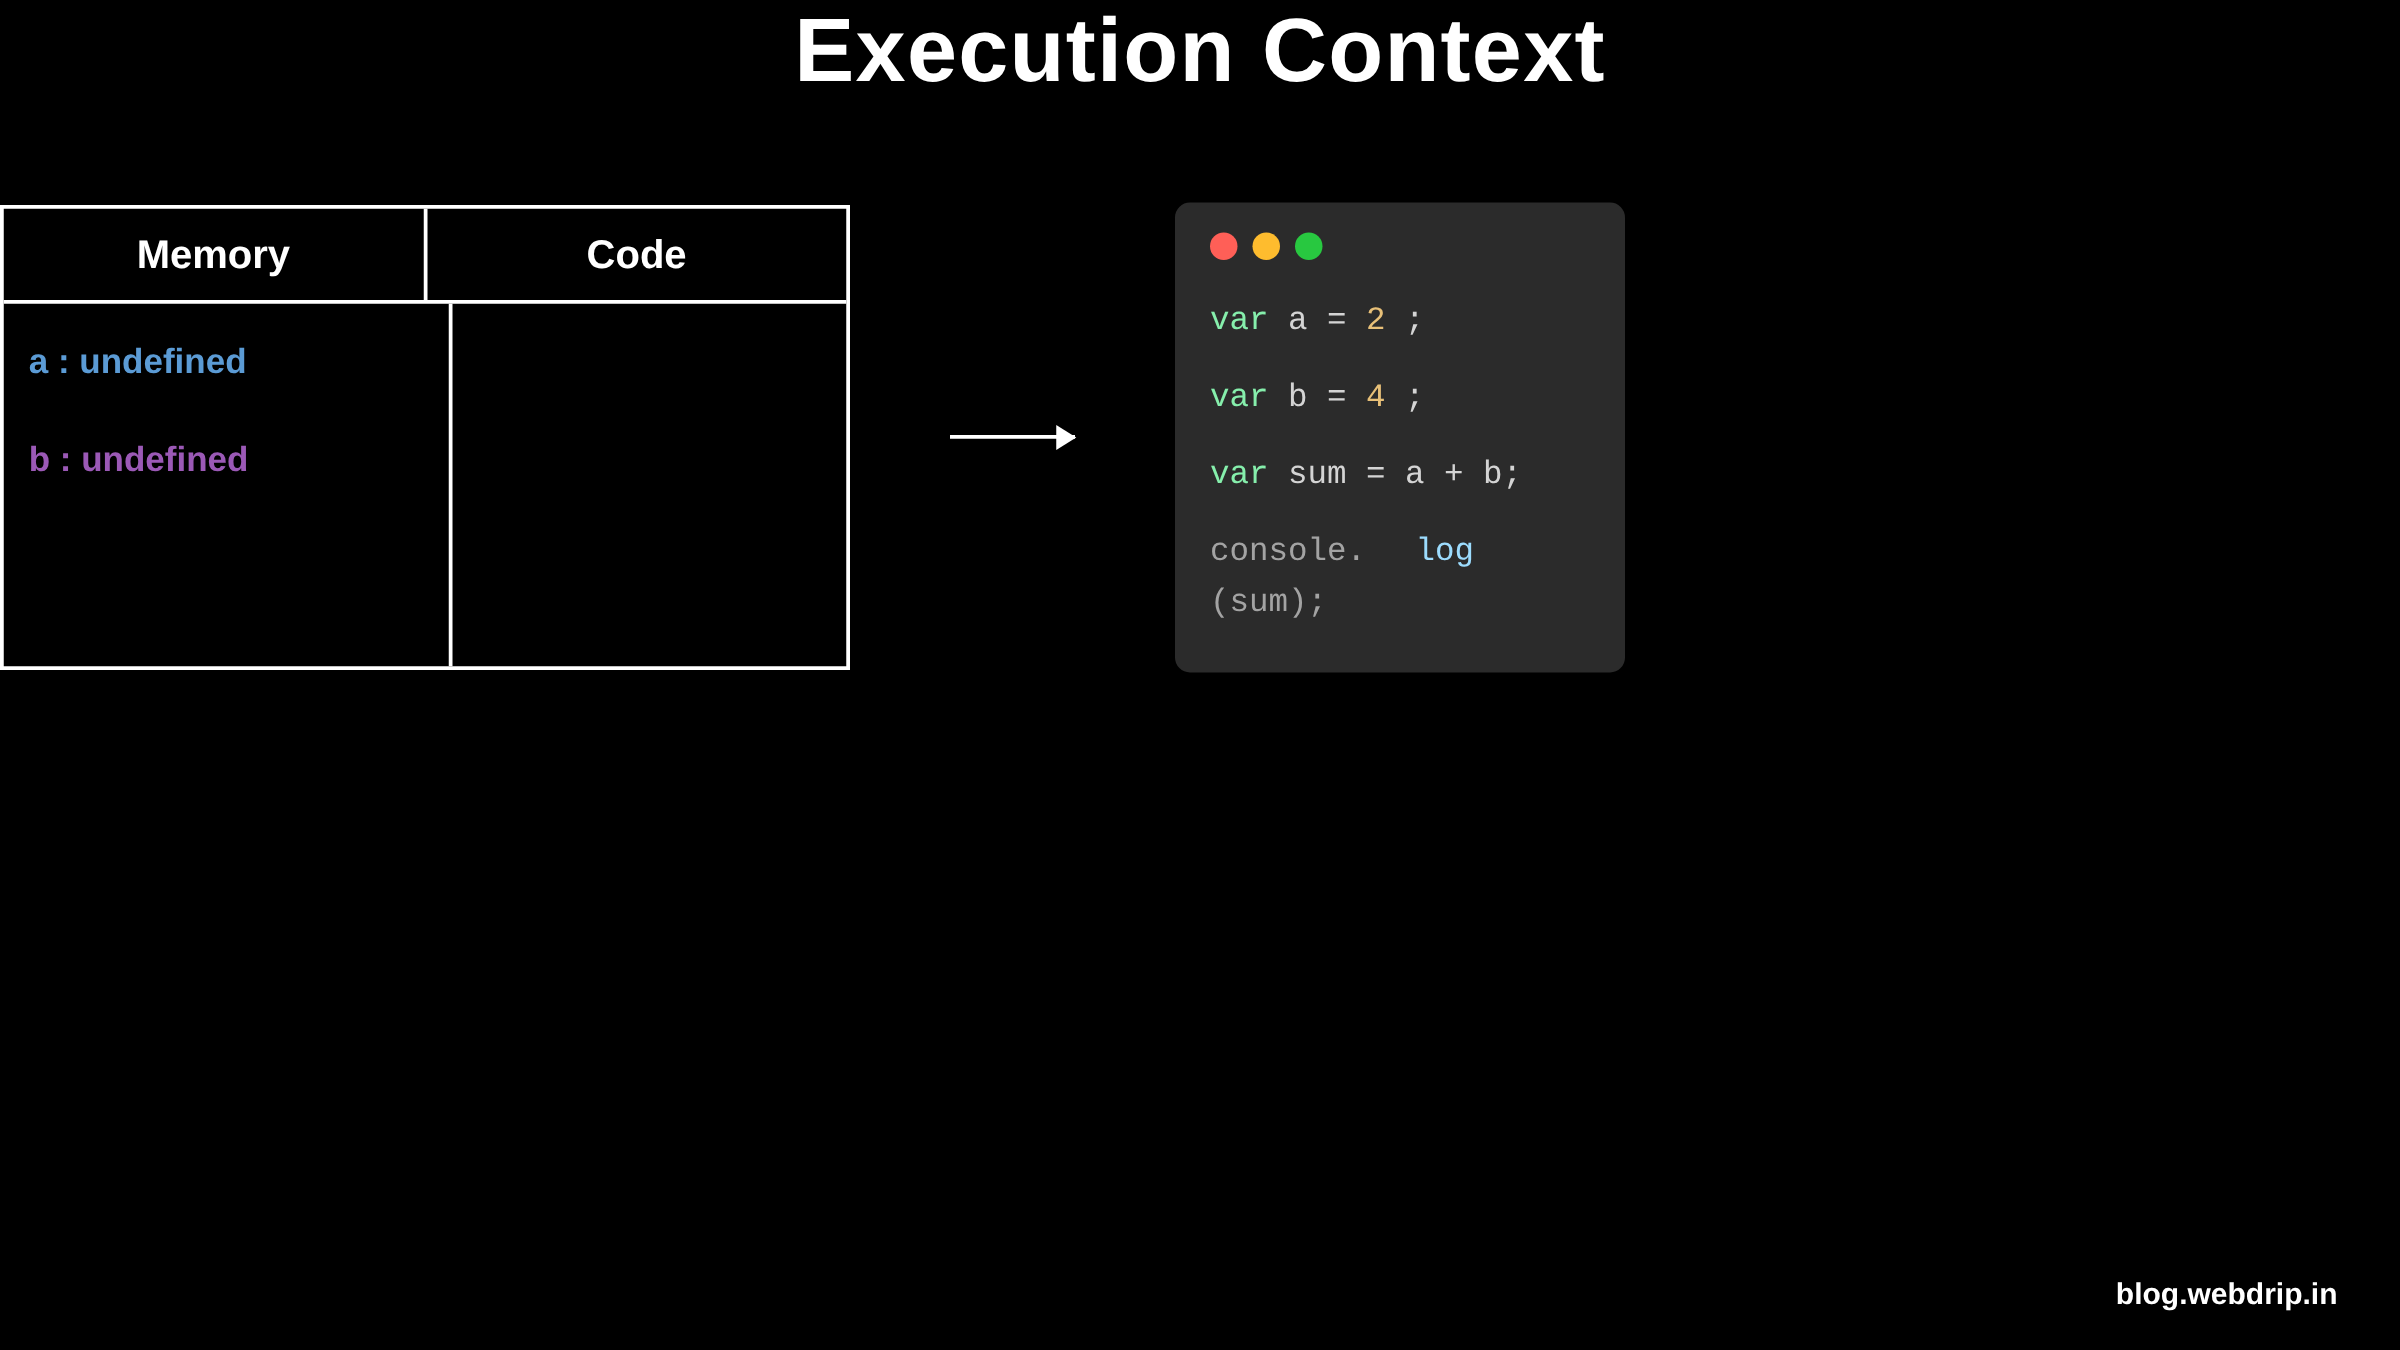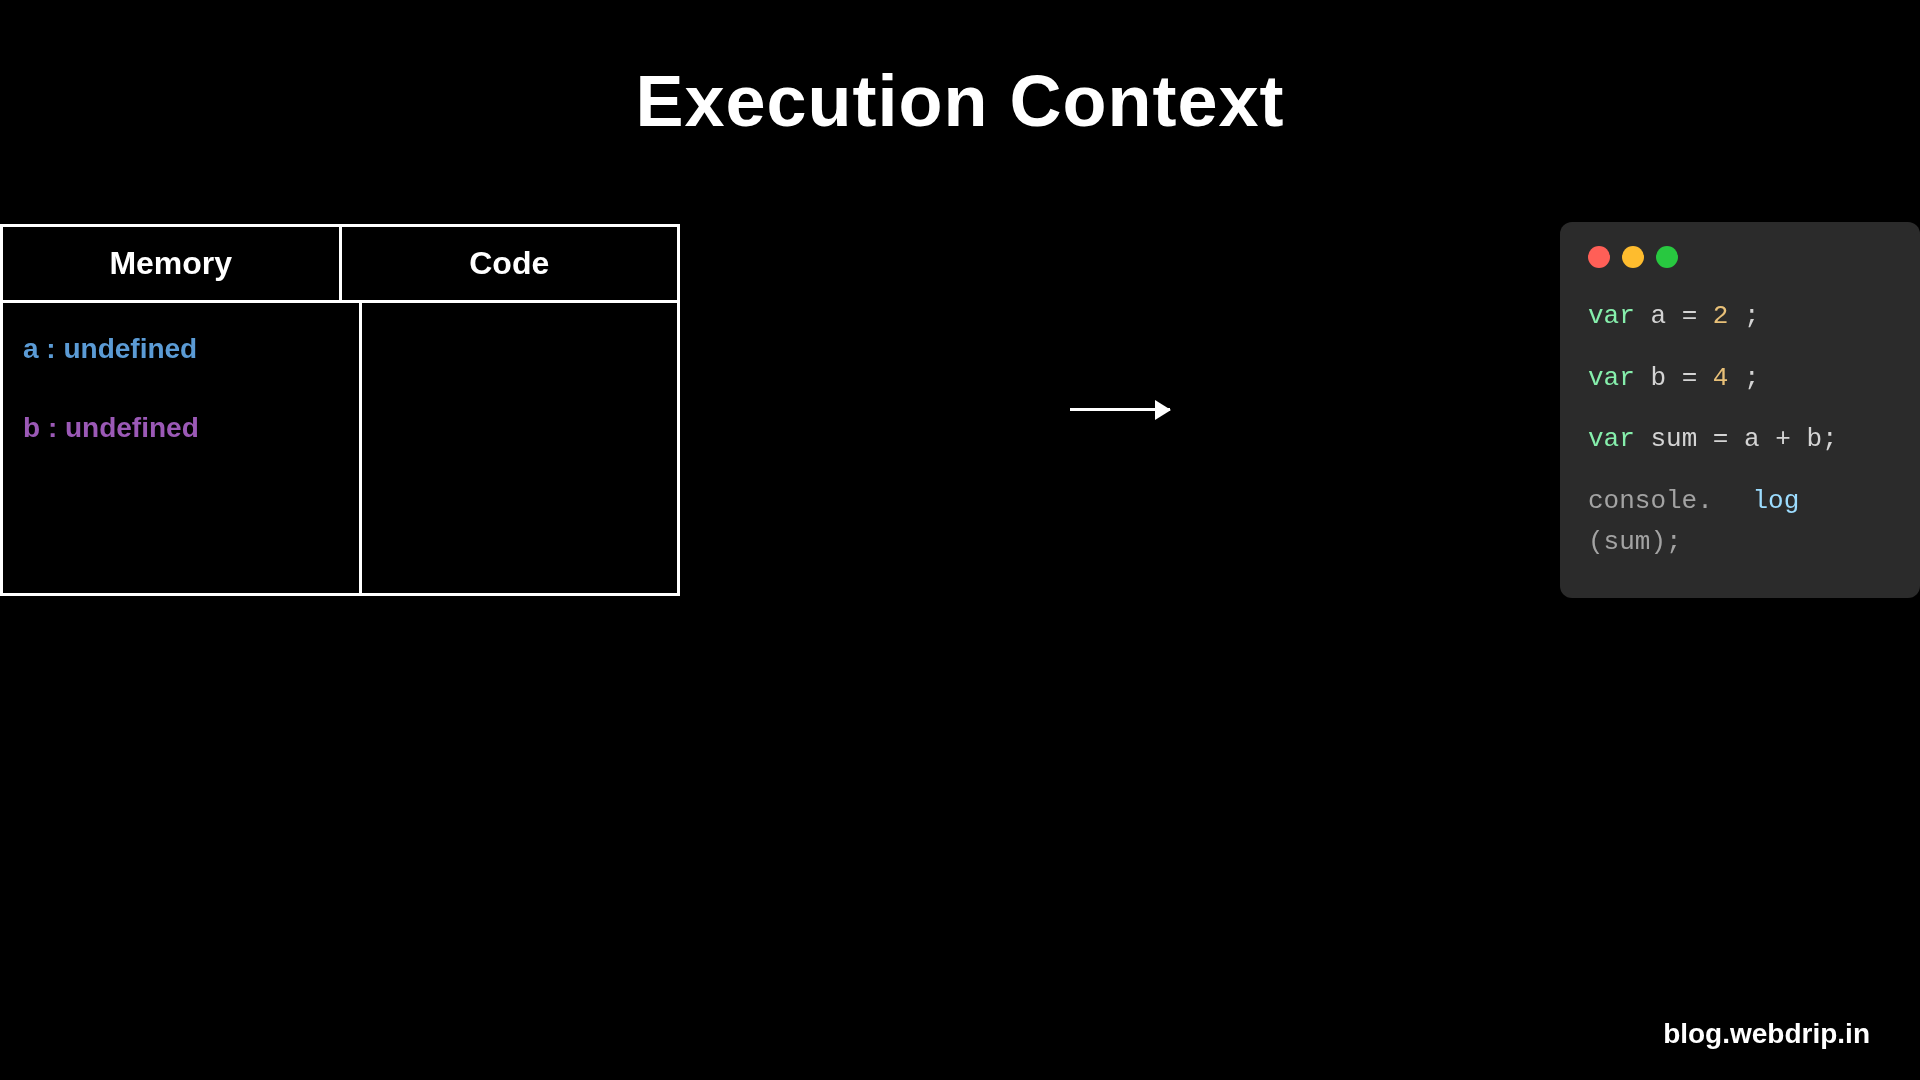--- a/index.html
+++ b/index.html
@@ -15,28 +15,27 @@
       overflow: hidden;
       font-family: Arial, sans-serif;
       position: relative;
     }
 
     .page-title {
       text-align: center;
       color: #ffffff;
       font-size: 72px;
       font-weight: 900;
-      padding-top: 60px;
       letter-spacing: 1px;
     }
 
     .main-content {
       display: flex;
       align-items: center;
-      justify-content: space-between;
+      justify-content: flex-start;
       gap: 80px;
       margin-top: 80px;
     }
 
     
     .ec-table {
       border: 3px solid #ffffff;
       width: 680px;
       min-height: 360px;
     }
@@ -171,21 +170,21 @@
     .num { color: #e8c078; }
     .op { color: #d4d4d4; }
     .fn { color: #a3a3a3; }
     .method { color: #9cdcfe; margin-left: 24px; }
 
     .watermark {
       position: absolute;
       bottom: 30px;
       right: 50px;
       color: #ffffff;
-      font-size: 28px;
+      font-size: 24px;
       font-weight: 800;
     }
   </style>
 </head>
 <body>
 
 <h1 class="page-title">Execution Context</h1>
 
 <div class="main-content">
 

